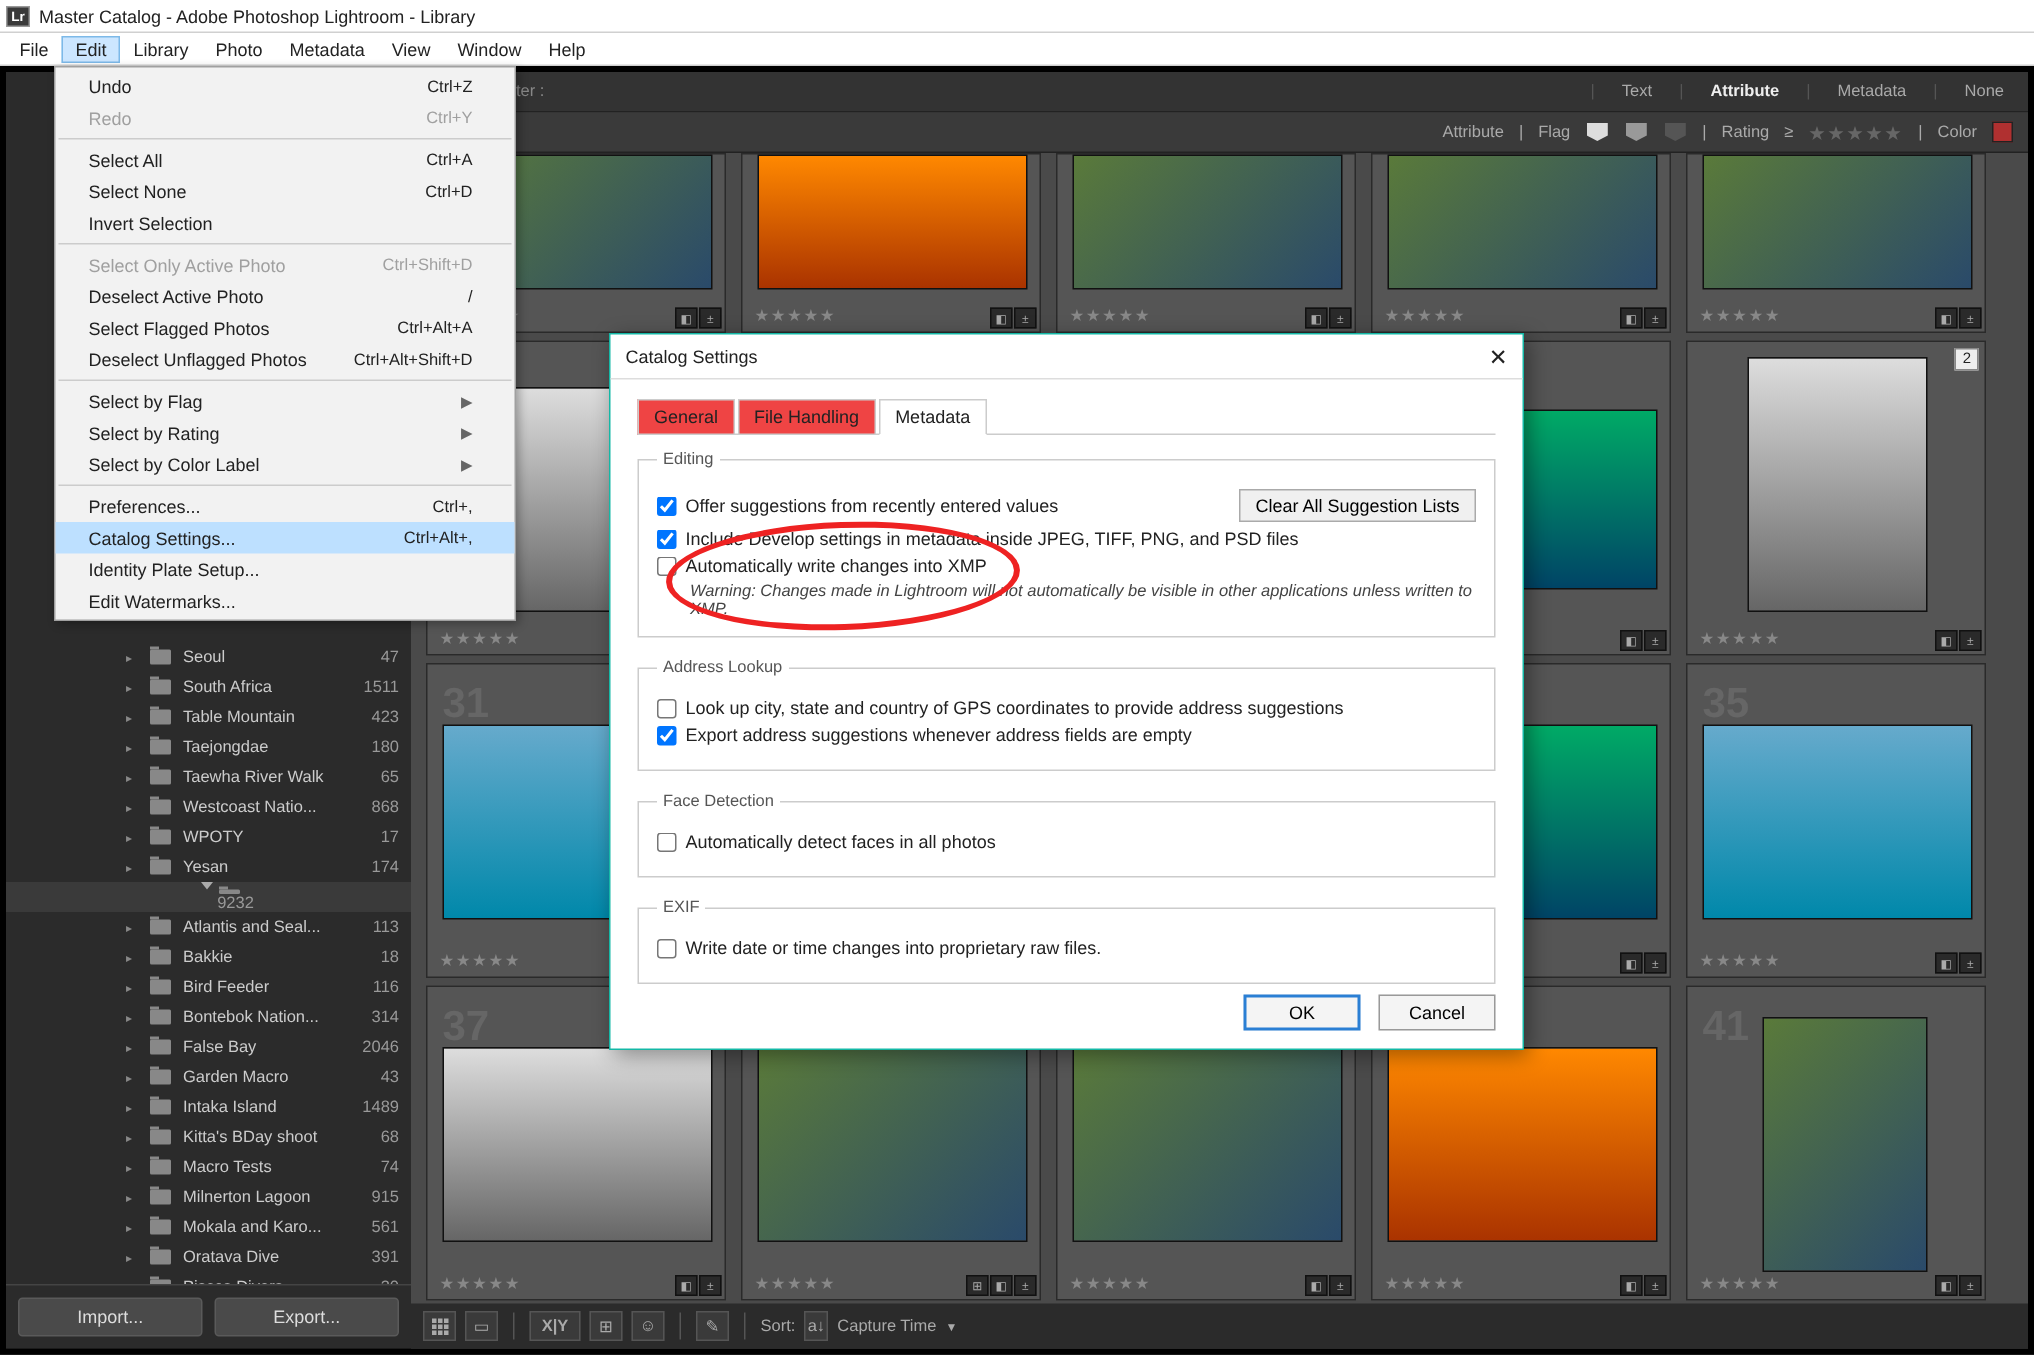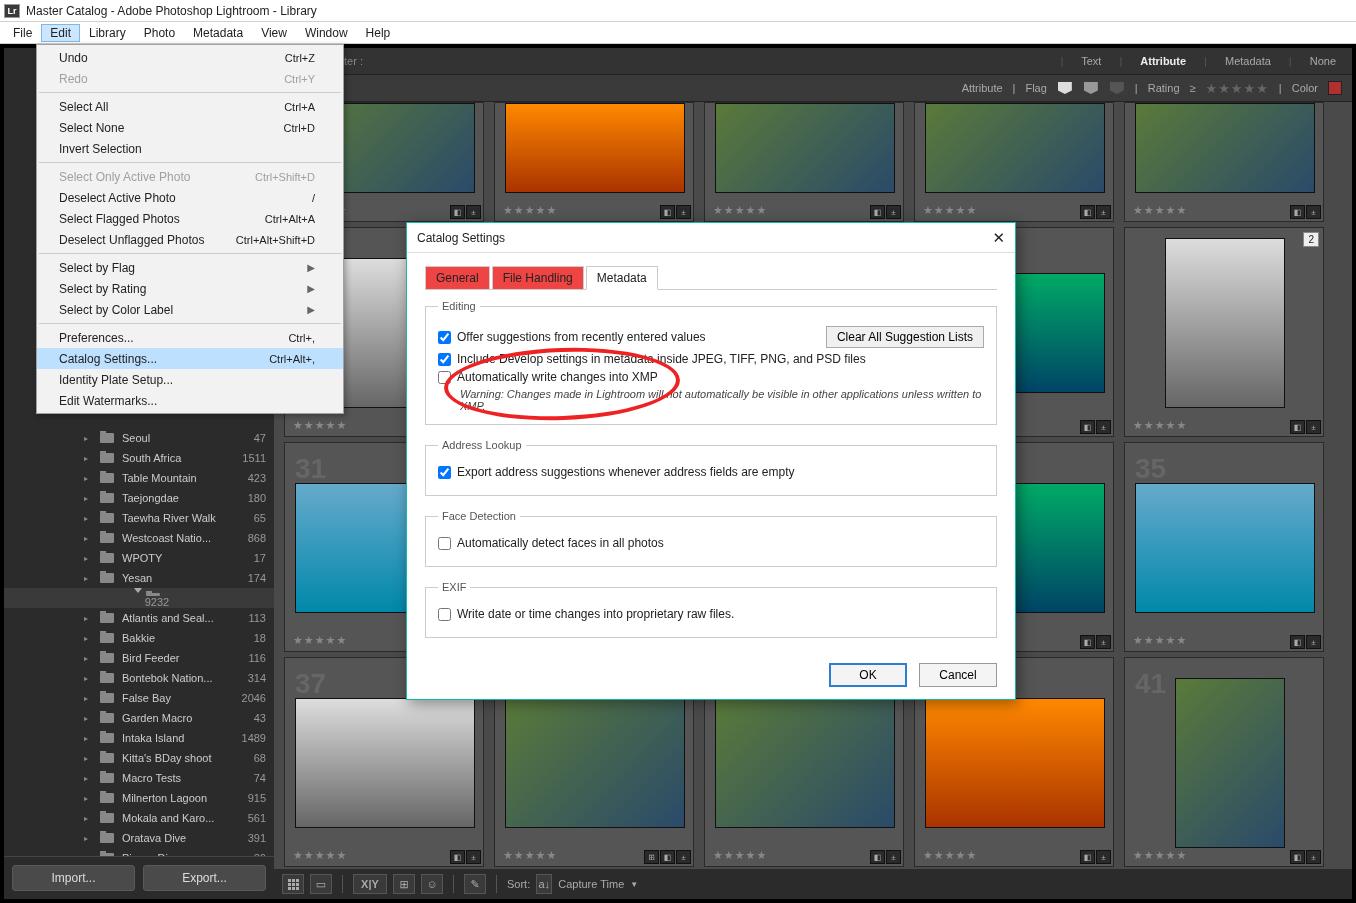--- a/index.html
+++ b/index.html
@@ -541,20 +541,24 @@
       <div class="chk-row">
         <input type="checkbox" style="">
         <span>Automatically write changes into XMP</span>
       </div>
       <div class="warn">Warning: Changes made in Lightroom will not automatically be visible in other applications unless written to XMP.</div>
     </fieldset>
 
     <fieldset>
       <legend>Address Lookup</legend>
       <div class="chk-row">
+          <input type="checkbox" style="">
+          <span>Look up city, state and country of GPS coordinates to provide address suggestions</span>
+        </div>
+      <div class="chk-row">
           <input type="checkbox" checked="" style="">
           <span>Export address suggestions whenever address fields are empty</span>
         </div>
     </fieldset>
 
     <fieldset>
       <legend>Face Detection</legend>
       <div class="chk-row">
           <input type="checkbox" style="">
           <span>Automatically detect faces in all photos</span>

